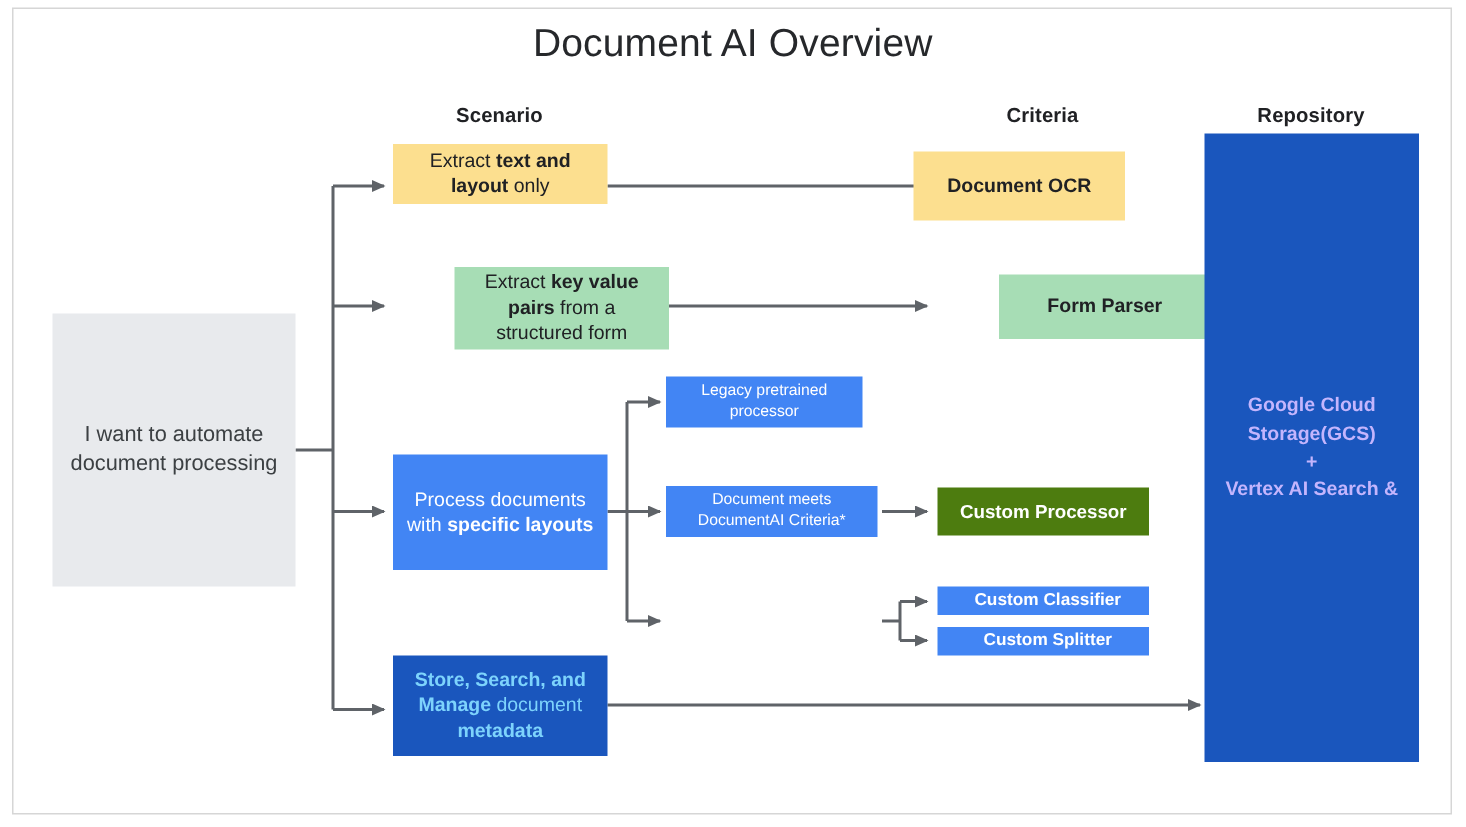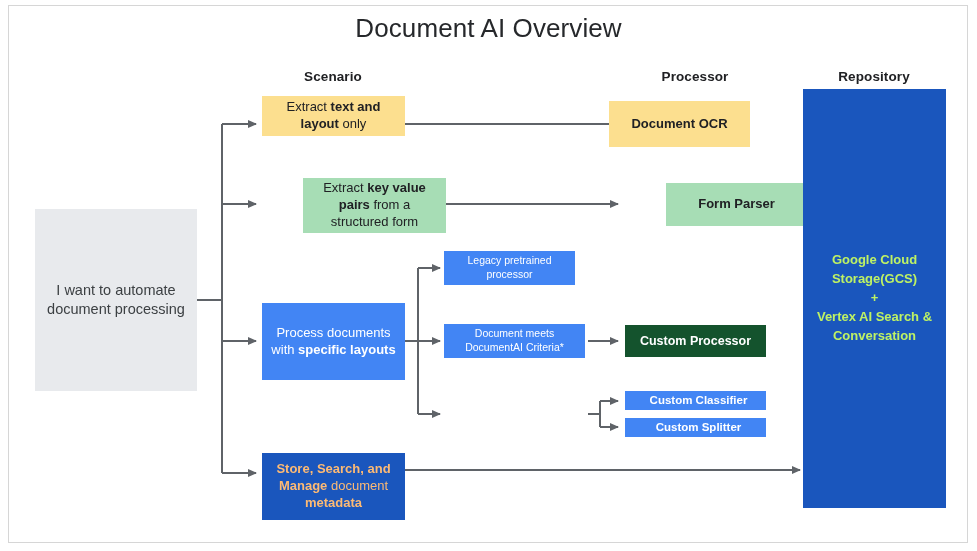--- a/index.html
+++ b/index.html
@@ -80,41 +80,40 @@
     background: #4285f4;
     color: #ffffff;
     font-size: 13px;
   }
   .n-blue-sm {
     background: #4285f4;
     color: #ffffff;
     font-size: 10.5px;
   }
   .n-blue-proc {
-    background: #14532d;
+    background: #4d7c0f;
     color: #ffffff;
     font-size: 12.5px;
     font-weight: bold;
   }
   .n-blue-thin {
     background: #4285f4;
     color: #ffffff;
     font-size: 11.5px;
     font-weight: bold;
     padding-left: 12px;
   }
   .n-darkblue {
     background: #1a56bd;
-    color: #fdba74;
-    font-size: 13px;
-    margin-top: 16px;
+    color: #7dd3fc;
+    font-size: 13px;
   }
   .n-repo {
     background: #1a56bd;
-    color: #bef264;
+    color: #c4b5fd;
     font-size: 13px;
     font-weight: bold;
     line-height: 1.45;
   }
   .n-yellow b, .n-green b, .n-blue b, .n-darkblue b { font-weight: bold; }
   svg.wires {
     position: absolute;
     left: 0; top: 0;
     width: 977px; height: 551px;
     pointer-events: none;
@@ -123,21 +122,21 @@
 </head>
 <body>
 
 <div id="canvas">
 
   <div class="frame"></div>
 
   <div class="title">Document AI Overview</div>
 
   <div class="col-head" style="left:253px; top:69px; width:160px;">Scenario</div>
-  <div class="col-head" style="left:615px; top:69px; width:160px;">Processor</div>
+  <div class="col-head" style="left:615px; top:69px; width:160px;">Criteria</div>
   <div class="col-head" style="left:800px; top:69px; width:148px;">Repository</div>
 
   <svg class="wires" viewBox="0 0 977 551">
     <defs>
       <marker id="arrow" markerWidth="9" markerHeight="8" refX="8" refY="4" orient="auto" markerUnits="userSpaceOnUse">
         <path d="M0,0 L9,4 L0,8 z" fill="#5f6368"></path>
       </marker>
     </defs>
     <g stroke="#5f6368" stroke-width="2" fill="none">
 
@@ -216,16 +215,15 @@
 
   <div class="node n-blue-thin" style="left:625px; top:418px; width:141px; height:19px;">
     <span>Custom Splitter</span>
   </div>
 
   <div class="node n-repo" style="left:803px; top:89px; width:143px; height:419px; flex-direction:column;">
     <span>Google Cloud</span>
     <span>Storage(GCS)</span>
     <span>+</span>
     <span>Vertex AI Search &amp;</span>
-    <span>Conversation</span>
   </div>
 
 </div>
 
 </body></html>

